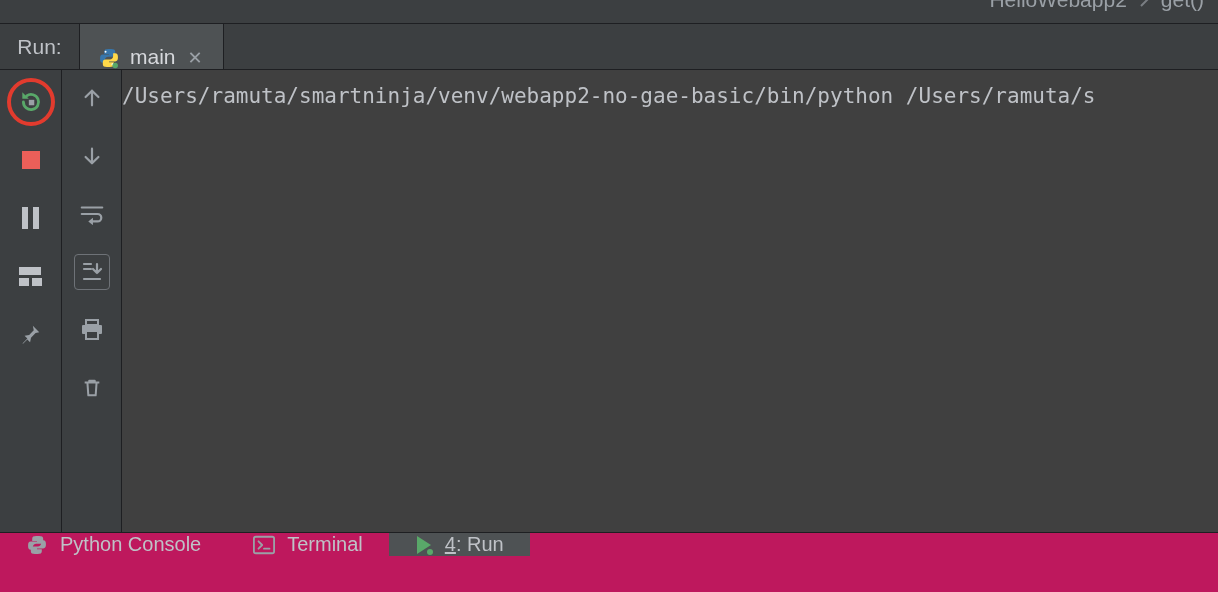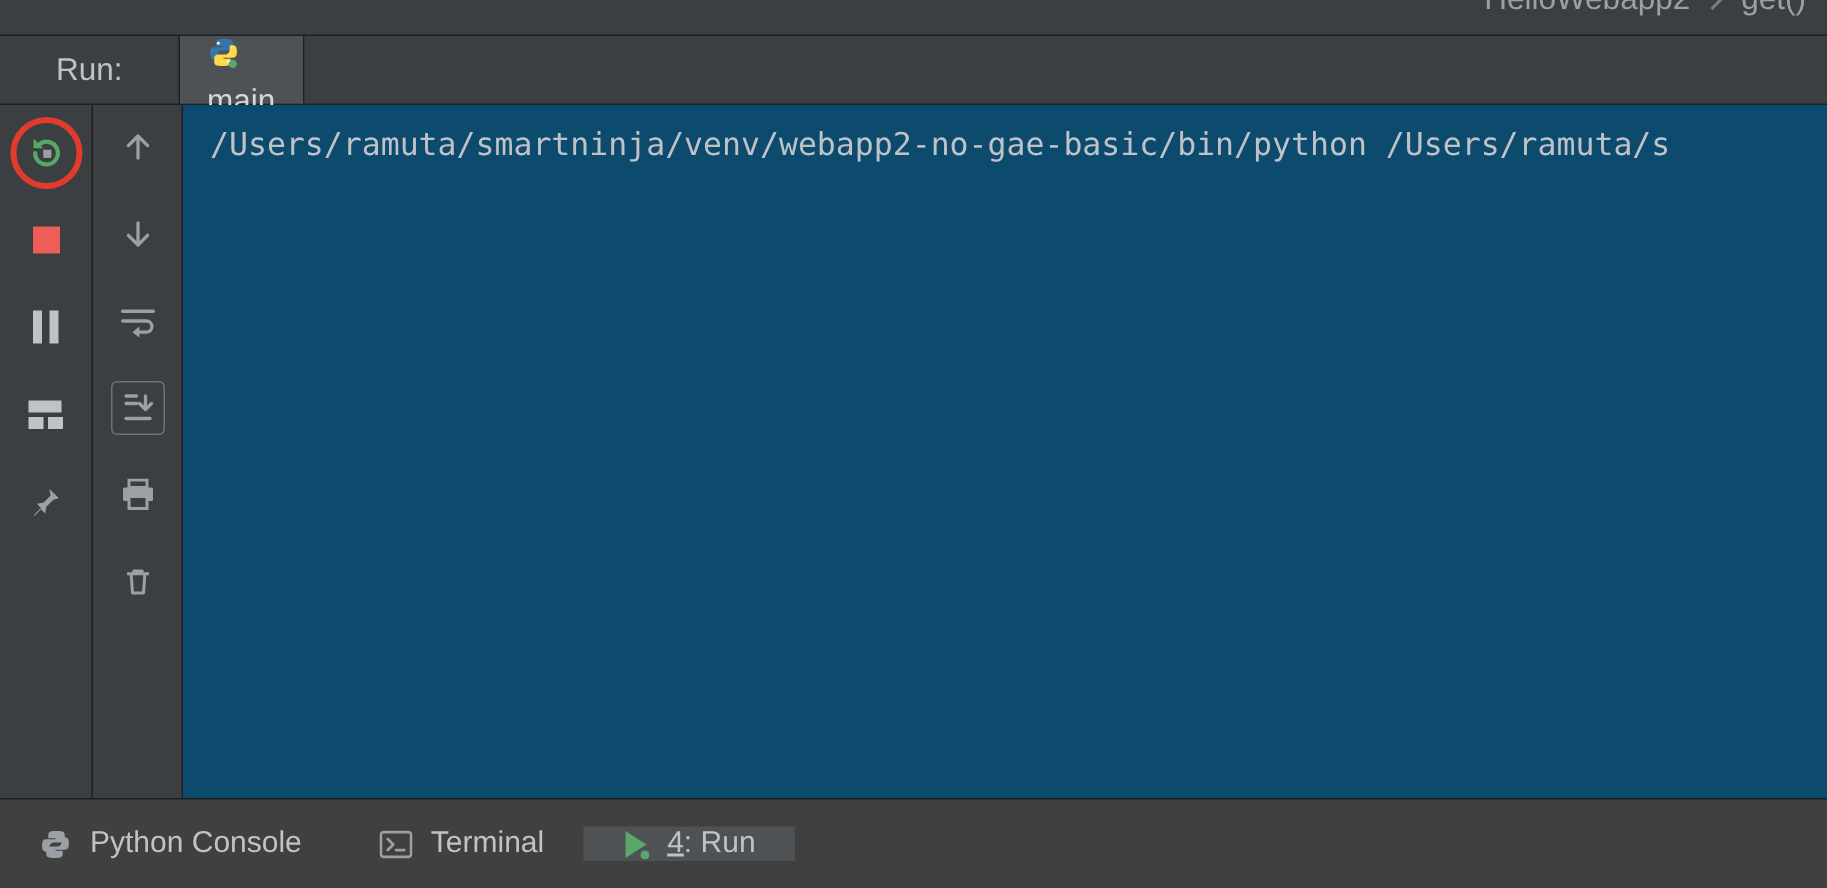--- a/index.html
+++ b/index.html
@@ -39,38 +39,37 @@
   
   .tool-header {
     height: 46px;
     width: 100%;
     background: #3c3f41;
     border-bottom: 1px solid #1e1f22;
     display: flex;
     align-items: stretch;
   }
   .run-label {
-    width: 120px;
+    width: 80px;
     display: flex;
     align-items: center;
     justify-content: center;
     color: #bfc2c7;
     font-size: 21px;
     border-right: 1px solid #1e1f22;
   }
   .run-tab {
     display: flex;
-    align-items: flex-start;
+    align-items: flex-end;
     gap: 10px;
     padding: 0 18px;
     background: #4e5254;
     border-right: 1px solid #1e1f22;
     font-size: 21px;
     color: #d6d8dc;
-    flex-direction: column;
   }
   .run-tab .close {
     color: #9aa0a6;
     font-size: 18px;
     padding: 0 2px;
   }
 
   
   .main-area {
     display: flex;
@@ -133,42 +132,42 @@
   .layout-icon {
     display:flex; flex-direction:column; gap:3px;
   }
   .layout-icon .r1{width:22px;height:8px;background:#bfc2c7;}
   .layout-icon .r2{display:flex;gap:3px;}
   .layout-icon .r2 span{width:10px;height:8px;background:#bfc2c7;}
 
   
   .console {
     flex: 1;
-    background: #0c4a6e;
-    padding: 12px 18px;
+    background: #404040;
+    padding: 12px 0;
     font-family: Menlo, Consolas, monospace;
     font-size: 21px;
     line-height: 1.35;
     color: #bfc2c7;
     white-space: nowrap;
     overflow: hidden;
   }
   .console a {
     color: #5694f1;
     text-decoration: underline;
   }
 
   
   .bottom-bar {
     height: 60px;
     width: 100%;
-    background: #404040;
+    background: #be185d;
     border-top: 1px solid #1e1f22;
     display: flex;
-    align-items: center;
+    align-items: flex-start;
   }
   .bb-item {
     display: flex;
     align-items: center;
     gap: 12px;
     padding: 0 26px;
     font-size: 20px;
     color: #bfc2c7;
     border-right: 0;
   }

